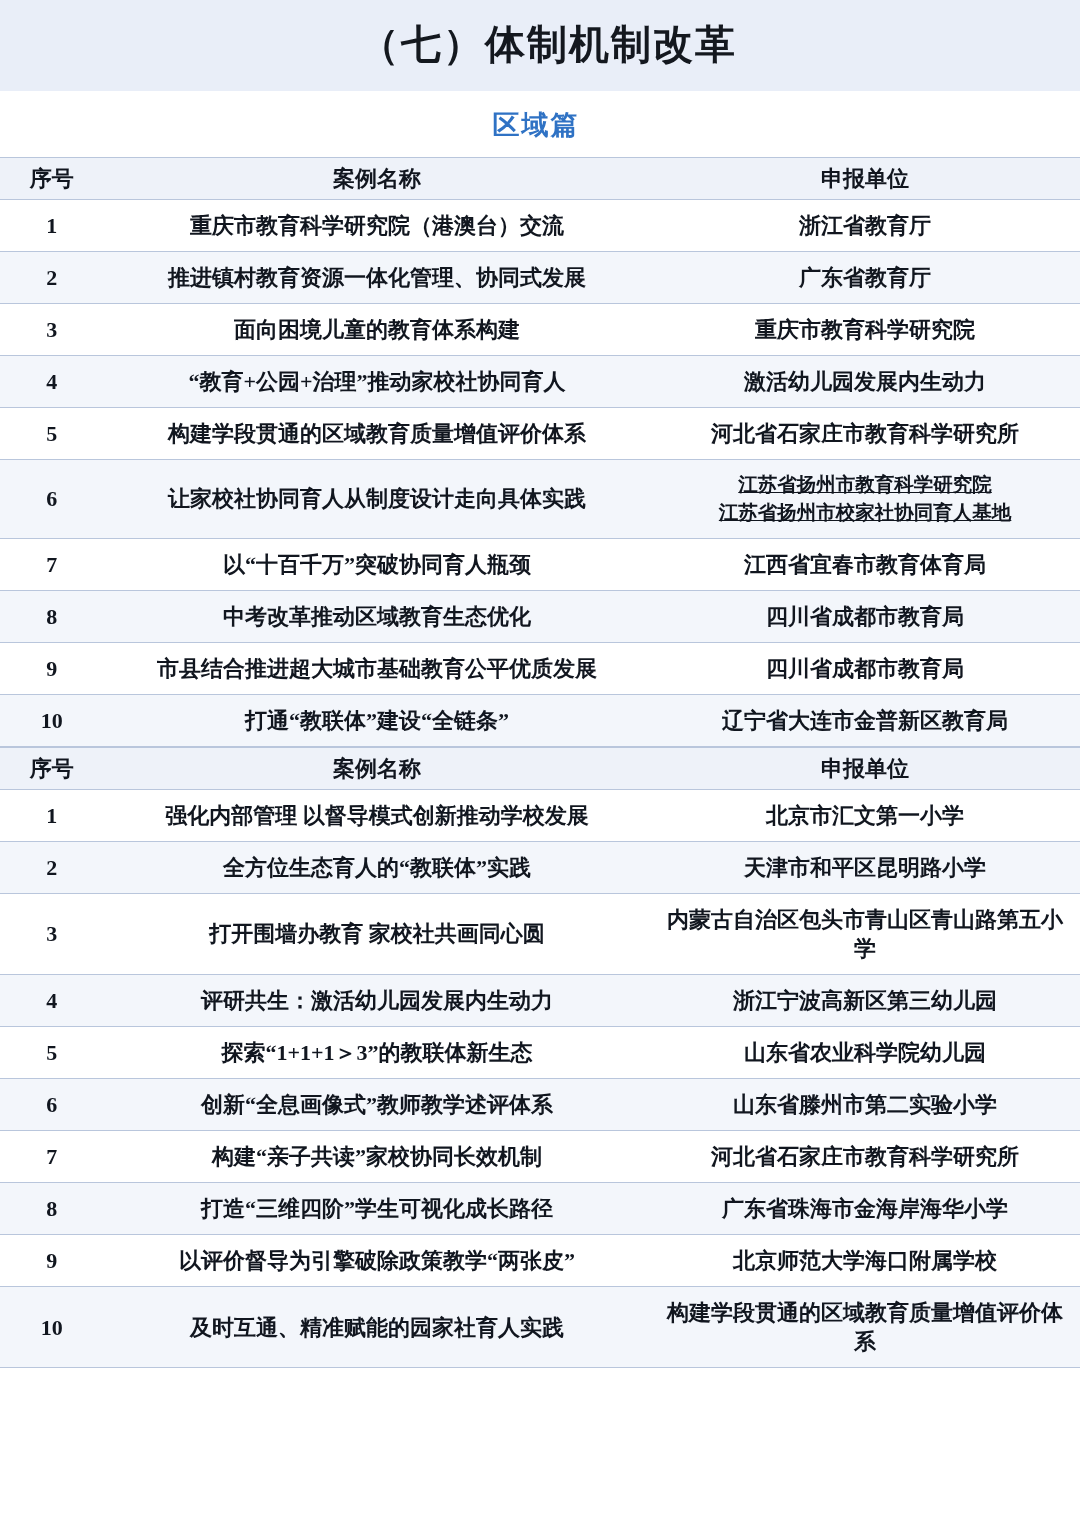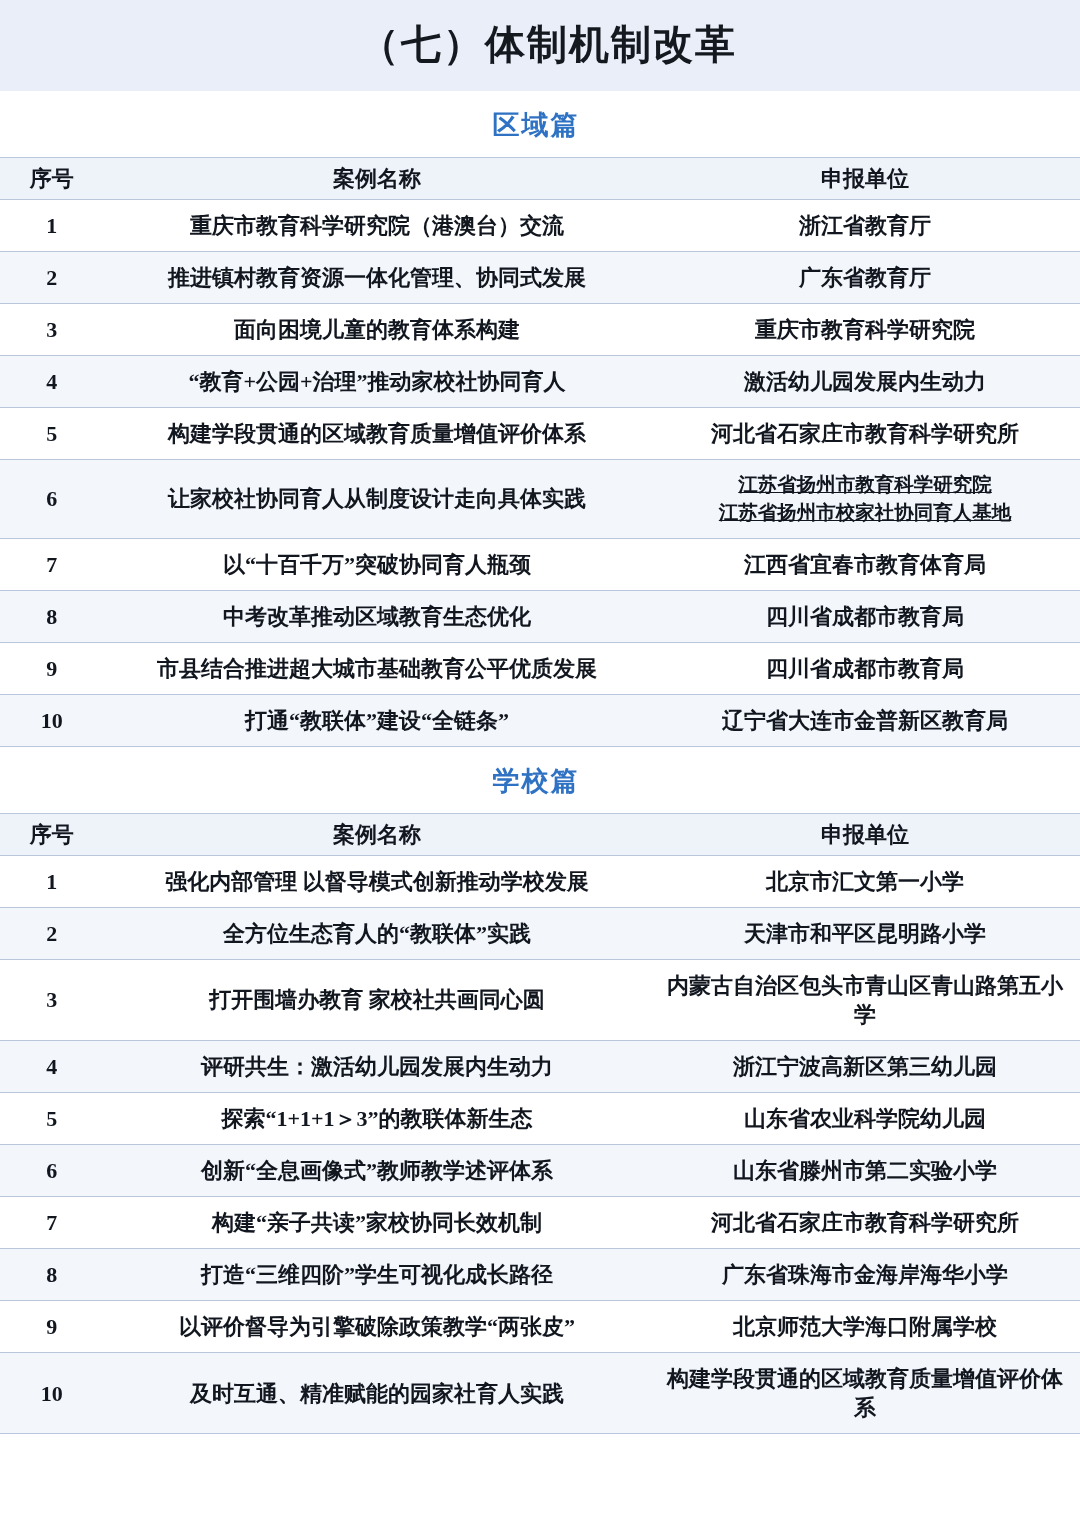--- a/index.html
+++ b/index.html
@@ -136,21 +136,20 @@
             <td class="cell-name">市县结合推进超大城市基础教育公平优质发展</td>
             <td class="cell-unit">四川省成都市教育局</td>
           </tr>
           <tr class="row-even">
             <td class="cell-no">10</td>
             <td class="cell-name">打通“教联体”建设“全链条”</td>
             <td class="cell-unit">辽宁省大连市金普新区教育局</td>
           </tr>
         </tbody>
       </table>
-      <div class="section-title">学校篇</div>
       <table class="grid">
         <colgroup>
           <col class="c-no">
           <col class="c-name">
           <col class="c-unit">
         </colgroup>
         <thead>
           <tr>
             <th>序号</th>
             <th>案例名称</th>

